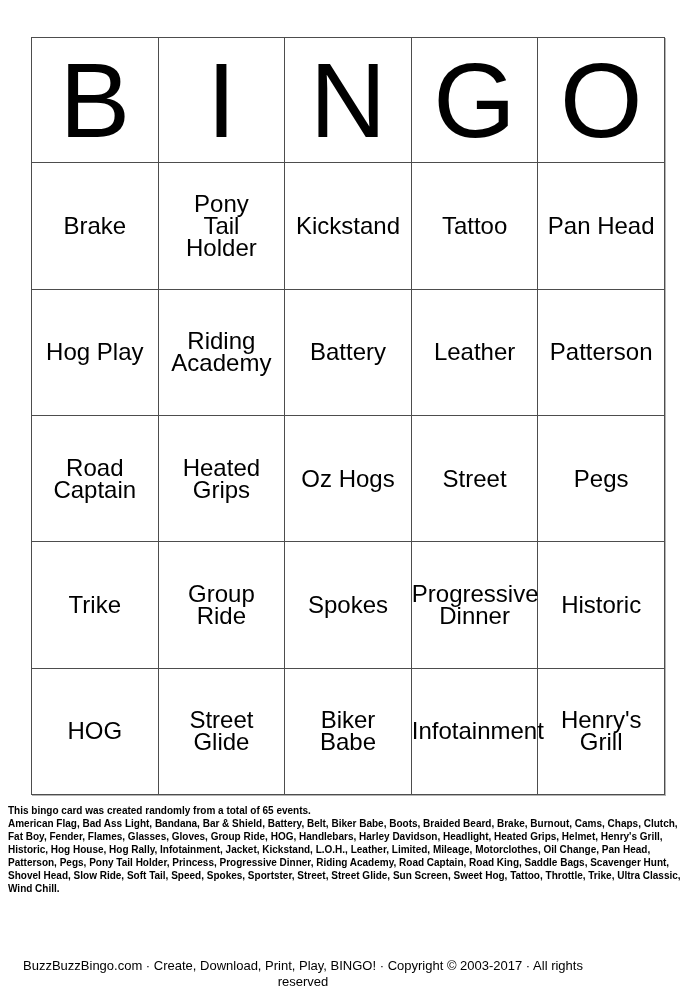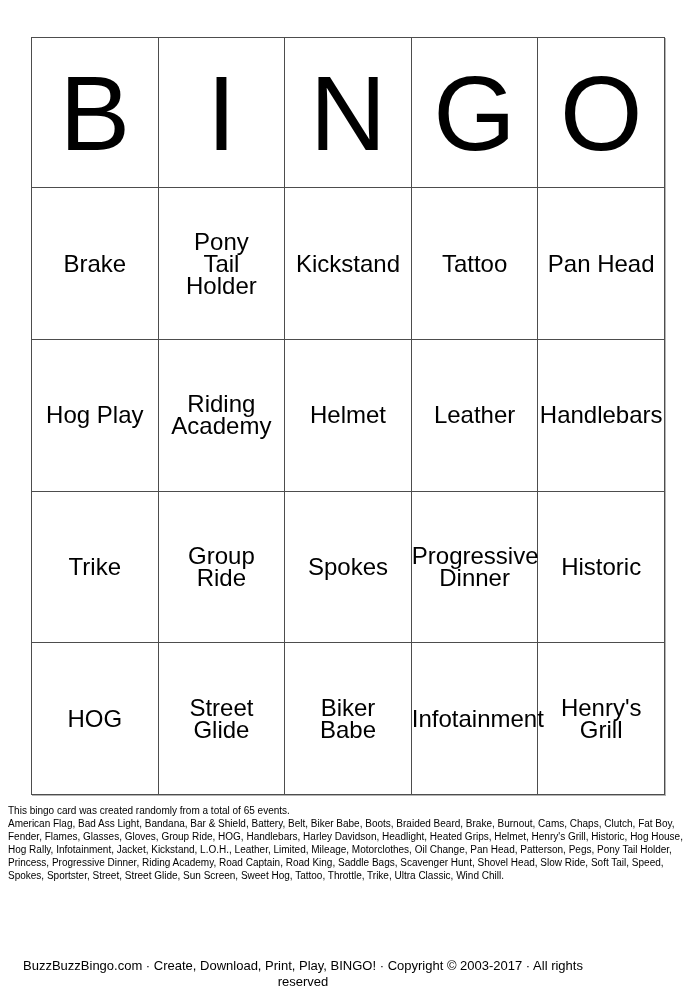--- a/index.html
+++ b/index.html
@@ -53,20 +53,21 @@
   }
 
   
   .events-note {
     position: absolute;
     left: 8px;
     top: 804px;
     width: 686px;
     font-size: 10px;
     line-height: 13px;
+    font-weight: bold;
   }
   .events-note span { display: block; }
 
   
   .site-footer {
     position: absolute;
     left: 0;
     top: 958px;
     width: 606px;
     text-align: center;
@@ -94,23 +95,32 @@
 Tail
 Holder</td>
         <td>Kickstand</td>
         <td>Tattoo</td>
         <td>Pan Head</td>
       </tr>
       <tr class="data-row">
         <td>Hog Play</td>
         <td>Riding
 Academy</td>
-        <td>Helmet</td>
+        <td>Battery</td>
         <td>Leather</td>
-        <td>Handlebars</td>
+        <td>Patterson</td>
+      </tr>
+      <tr class="data-row">
+        <td>Road
+Captain</td>
+        <td>Heated
+Grips</td>
+        <td>Oz Hogs</td>
+        <td>Street</td>
+        <td>Pegs</td>
       </tr>
       <tr class="data-row">
         <td>Trike</td>
         <td>Group
 Ride</td>
         <td>Spokes</td>
         <td>Progressive
 Dinner</td>
         <td>Historic</td>
       </tr>

